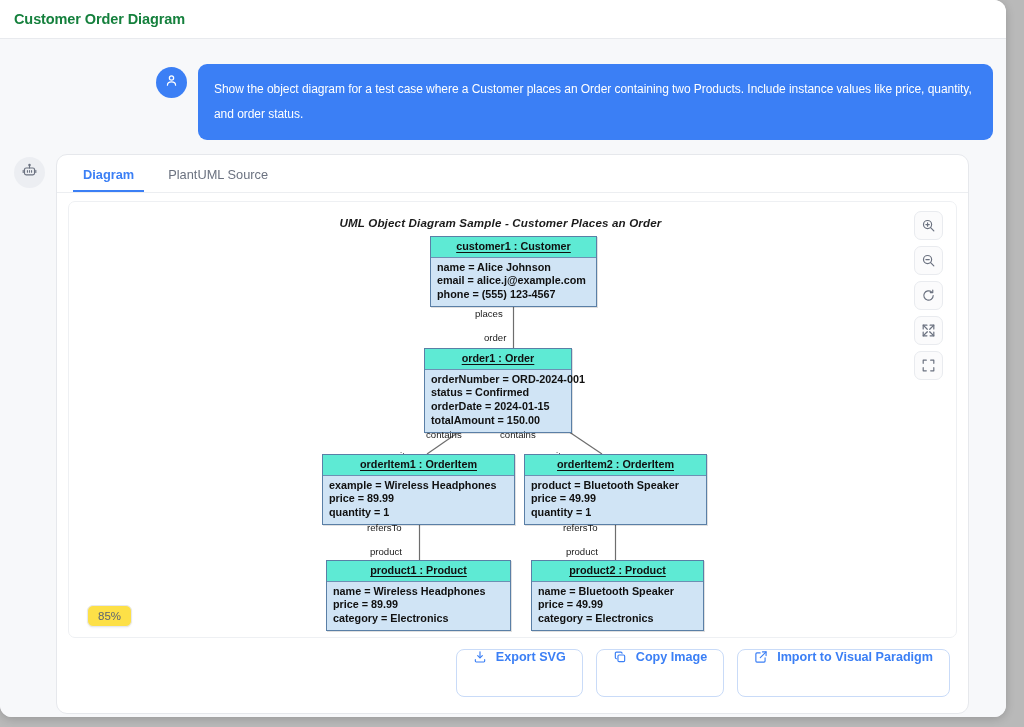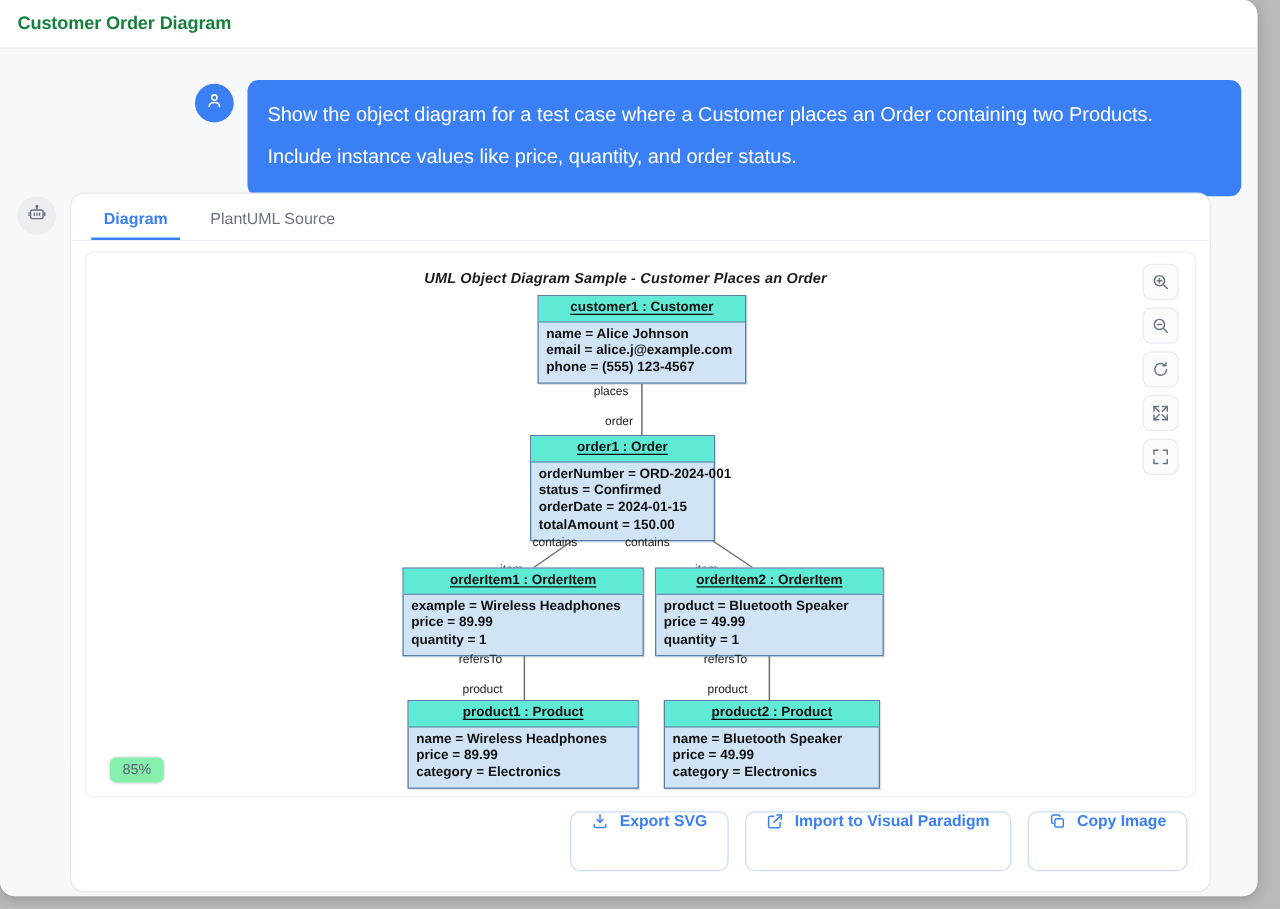--- a/index.html
+++ b/index.html
@@ -70,21 +70,21 @@
     margin-top: 3px;
   }
   .avatar.user { background: #3b7ff5; }
   .avatar.bot  { background: #eceef2; }
 
   #user-bubble {
     background: #3b7ff5;
     color: #ffffff;
     border-radius: 9px;
     padding: 13px 16px 14px 16px;
-    font-size: 16px;
+    font-size: 12px;
     line-height: 2.05;
     width: 795px;
     letter-spacing: -0.05px;
   }
 
   
   #assistant-row {
     position: absolute;
     left: 14px; top: 115px;
     width: 985px;
@@ -130,21 +130,21 @@
     height: 437px;
     background: #ffffff;
     border: 1px solid #eef0f3;
     border-radius: 7px;
     overflow: hidden;
   }
 
   #zoom-badge {
     position: absolute;
     left: 18px; bottom: 10px;
-    background: #86efac;
+    background: #fde047;
     border: 1px solid #e6e8ec;
     border-radius: 6px;
     padding: 4px 10px;
     font-size: 11.5px;
     color: #5b6472;
     box-shadow: 0 1px 2px rgba(0,0,0,0.05);
     z-index: 5;
   }
 
   #view-tools {
@@ -434,35 +434,35 @@
                 <path d="M12 3v10"></path>
                   <path d="M8 9.5 12 13.5 16 9.5"></path>
                 <path d="M4 16.5v2.5a1.5 1.5 0 0 0 1.5 1.5h13a1.5 1.5 0 0 0 1.5-1.5v-2.5"></path>
               </svg>
             </span>
             <span>Export SVG</span>
           </div>
           <div class="action-btn">
             <span>
               <svg width="14" height="14" viewBox="0 0 24 24" fill="none" stroke="#3b7ff5" stroke-width="2" stroke-linecap="round" stroke-linejoin="round">
-                <path d="M19 13.5V19a1.8 1.8 0 0 1-1.8 1.8H5A1.8 1.8 0 0 1 3.2 19V6.8A1.8 1.8 0 0 1 5 5h5.5"></path>
-                <path d="M14.5 3.3h6.2v6.2"></path>
-                  <path d="M20.7 3.3 10.8 13.2"></path>
+                <rect x="8.5" y="8.5" width="11.5" height="11.5" rx="2"></rect>
+                <path d="M15.5 5.5a2 2 0 0 0-2-2H6a2 2 0 0 0-2 2V13a2 2 0 0 0 2 2"></path>
               </svg>
             </span>
-            <span>Import to Visual Paradigm</span>
+            <span>Copy Image</span>
           </div>
           <div class="action-btn">
             <span>
               <svg width="14" height="14" viewBox="0 0 24 24" fill="none" stroke="#3b7ff5" stroke-width="2" stroke-linecap="round" stroke-linejoin="round">
-                <rect x="8.5" y="8.5" width="11.5" height="11.5" rx="2"></rect>
-                <path d="M15.5 5.5a2 2 0 0 0-2-2H6a2 2 0 0 0-2 2V13a2 2 0 0 0 2 2"></path>
+                <path d="M19 13.5V19a1.8 1.8 0 0 1-1.8 1.8H5A1.8 1.8 0 0 1 3.2 19V6.8A1.8 1.8 0 0 1 5 5h5.5"></path>
+                <path d="M14.5 3.3h6.2v6.2"></path>
+                  <path d="M20.7 3.3 10.8 13.2"></path>
               </svg>
             </span>
-            <span>Copy Image</span>
+            <span>Import to Visual Paradigm</span>
           </div>
         </div>
 
       </div>
     </div>
 
   </div>
 </div>
 
 </body></html>

